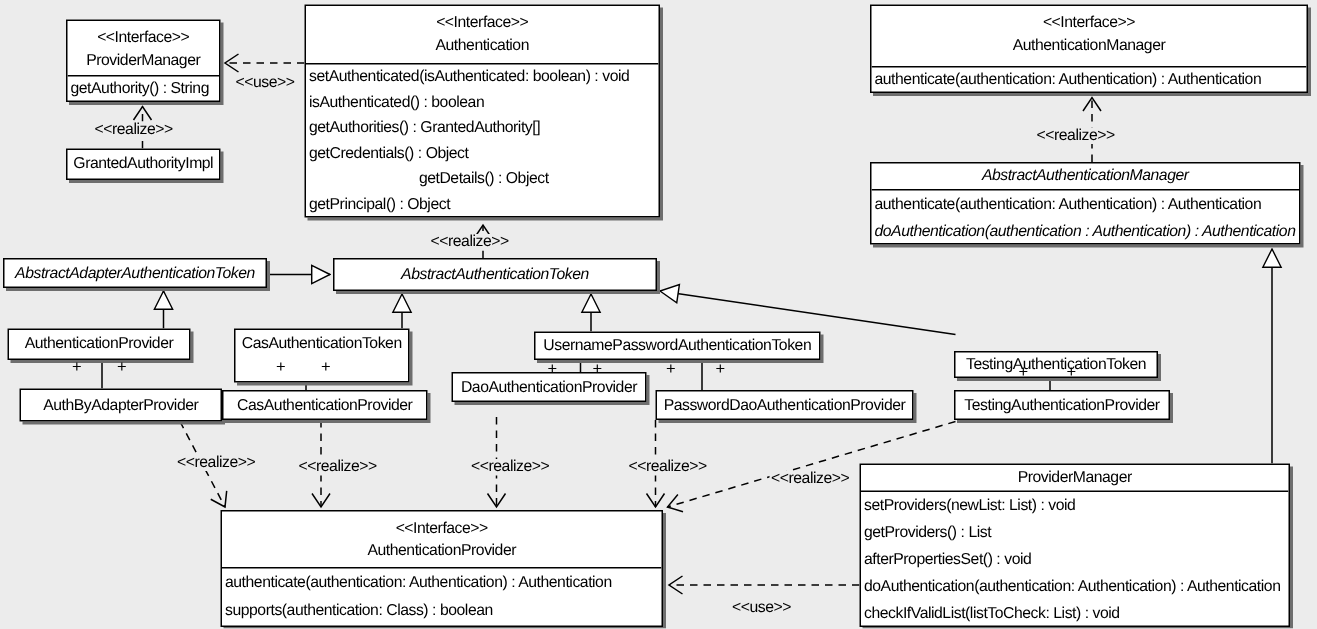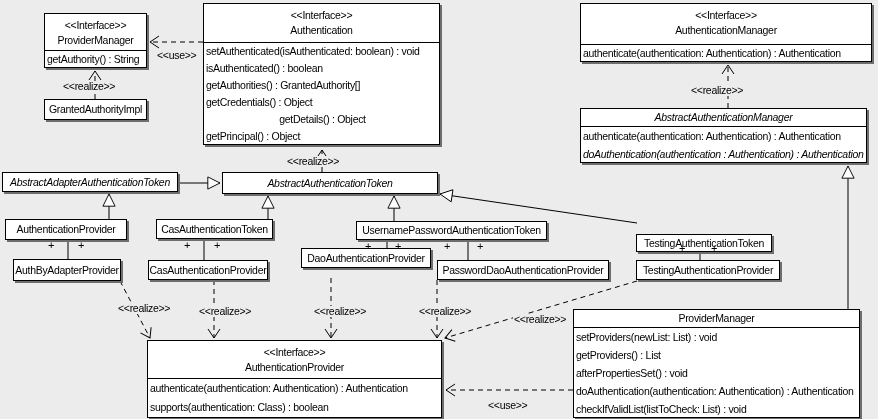--- a/index.html
+++ b/index.html
@@ -114,37 +114,37 @@
   </div>
 
   <div class="uml-box single ital" style="left:222px;top:172px;width:216px;height:22px;line-height:20px;">
     <span>AbstractAuthenticationToken</span>
   </div>
 
   <div class="uml-box single" style="left:5px;top:219px;width:122px;height:21px;line-height:19px;">
     <span>AuthenticationProvider</span>
   </div>
 
-  <div class="uml-box single" style="left:156px;top:219px;width:117px;height:20px;line-height:18px;">
+  <div class="uml-box single" style="left:156px;top:219px;width:117px;height:36px;line-height:18px;">
     <span>CasAuthenticationToken</span>
   </div>
 
   <div class="uml-box single" style="left:356px;top:221px;width:191px;height:19px;line-height:17px;">
     <span>UsernamePasswordAuthenticationToken</span>
   </div>
 
   <div class="uml-box single" style="left:636px;top:234px;width:136px;height:18px;line-height:16px;">
     <span>TestingAuthenticationToken</span>
   </div>
 
-  <div class="uml-box single" style="left:13px;top:259px;width:108px;height:22px;line-height:20px;">
+  <div class="uml-box single" style="left:13px;top:259px;width:135px;height:22px;line-height:20px;">
     <span>AuthByAdapterProvider</span>
   </div>
 
-  <div class="uml-box single" style="left:148px;top:260px;width:120px;height:20px;line-height:18px;">
+  <div class="uml-box single" style="left:148px;top:260px;width:137px;height:20px;line-height:18px;">
     <span>CasAuthenticationProvider</span>
   </div>
 
   <div class="uml-box single" style="left:301px;top:248px;width:130px;height:20px;line-height:18px;">
     <span>DaoAuthenticationProvider</span>
   </div>
 
   <div class="uml-box single" style="left:636px;top:260px;width:144px;height:20px;line-height:18px;">
     <span>TestingAuthenticationProvider</span>
   </div>

